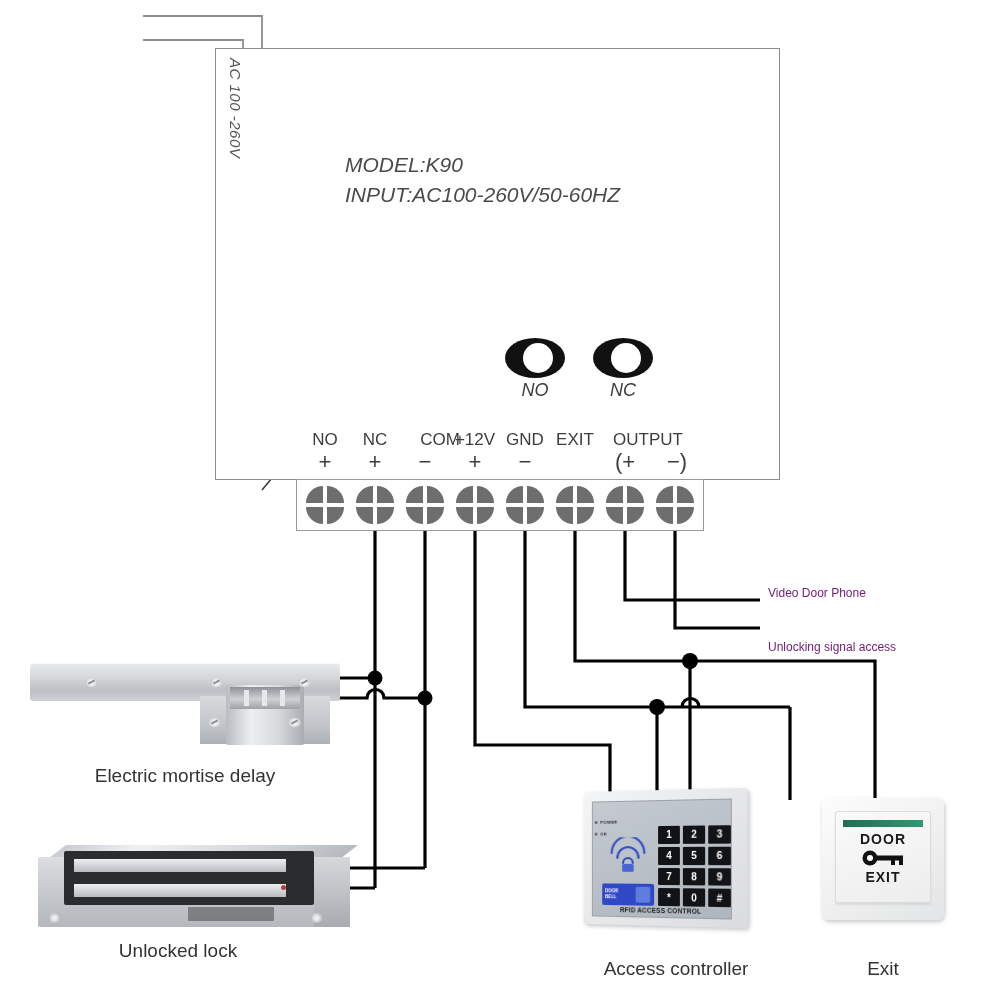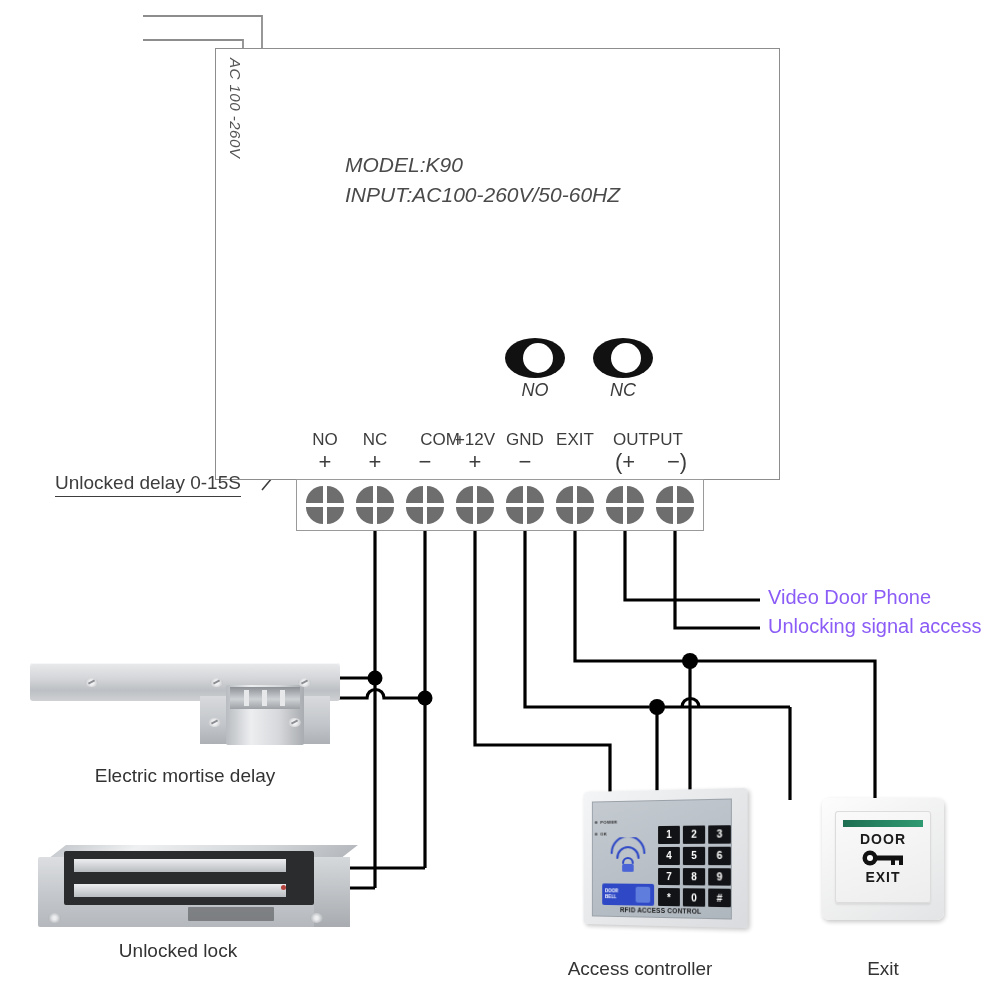--- a/index.html
+++ b/index.html
@@ -43,21 +43,21 @@
   .screw{position:absolute;top:486px;width:38px;height:38px;transform:translateX(-50%);}
   .screw i{position:absolute;width:17px;height:17px;background:#6e6e6e;}
   .screw i:nth-child(1){left:0;top:0;border-radius:17px 0 0 0;}
   .screw i:nth-child(2){right:0;top:0;border-radius:0 17px 0 0;}
   .screw i:nth-child(3){left:0;bottom:0;border-radius:0 0 0 17px;}
   .screw i:nth-child(4){right:0;bottom:0;border-radius:0 0 17px 0;}
 
   
   .delay-note{position:absolute;left:55px;top:472px;font-size:19px;color:#3d3d3d;
               border-bottom:1.6px solid #3d3d3d;padding-bottom:2px;white-space:nowrap;}
-  .callout{position:absolute;font-size:20px;color:#8b5cf6;white-space:nowrap;}
+  .callout{position:absolute;font-size:12px;color:#701a75;white-space:nowrap;}
   .caption{position:absolute;font-size:19px;color:#333;white-space:nowrap;
            transform:translateX(-50%);text-align:center;}
 
   
   .mortise{position:absolute;left:30px;top:663px;width:310px;height:85px;}
   .mor-plate{position:absolute;left:0;top:0;width:310px;height:38px;border-radius:3px;
      background:linear-gradient(180deg,#e9eaec 0%,#d3d5d8 42%,#bcbfc3 72%,#cfd1d4 100%);
      box-shadow:inset 0 1px 0 #f6f7f8;}
   .mor-body{position:absolute;left:170px;top:33px;width:130px;height:48px;
      background:linear-gradient(180deg,#d8dadd 0%,#c2c5c9 60%,#adb0b4 100%);}
@@ -277,23 +277,22 @@
       <i></i>
       <i></i>
     </div>
   <div class="screw" style="left:675px">
       <i></i>
       <i></i>
       <i></i>
       <i></i>
     </div>
 
-  <div class="delay-note">Unlocked delay 0-15S</div>
   <div class="callout" style="left:768px;top:586px">Video Door Phone</div>
-  <div class="callout" style="left:768px;top:615px">Unlocking signal access</div>
+  <div class="callout" style="left:768px;top:640px">Unlocking signal access</div>
 
   <div class="mortise">
     <div class="mor-plate"></div>
     <div class="mor-body"></div>
     <div class="mor-body2"></div>
     <div class="mor-slot">
       <b style="left:14px"></b>
         <b style="left:32px"></b>
         <b style="left:50px"></b>
     </div>
@@ -353,21 +352,21 @@
           <div class="key">9</div>
           <div class="key">*</div>
           <div class="key">0</div>
           <div class="key">#</div>
         </div>
 
         <div class="ctrl-name">RFID ACCESS CONTROL</div>
       </div>
     </div>
   </div>
-  <div class="caption" style="left:640px;top:958px">Access controller</div>
+  <div class="caption" style="left:676px;top:958px">Access controller</div>
 
   <div class="exitbtn">
     <div class="exit-plate"></div>
     <div class="exit-inner">
       <div class="exit-green"></div>
       <div class="exit-door">DOOR</div>
       <svg class="exit-key" viewBox="0 0 44 18">
         <circle cx="9" cy="9" r="7.5" fill="#111"></circle>
         <circle cx="9" cy="9" r="3" fill="#fff"></circle>
         <rect x="14" y="6.5" width="28" height="5" fill="#111"></rect>

